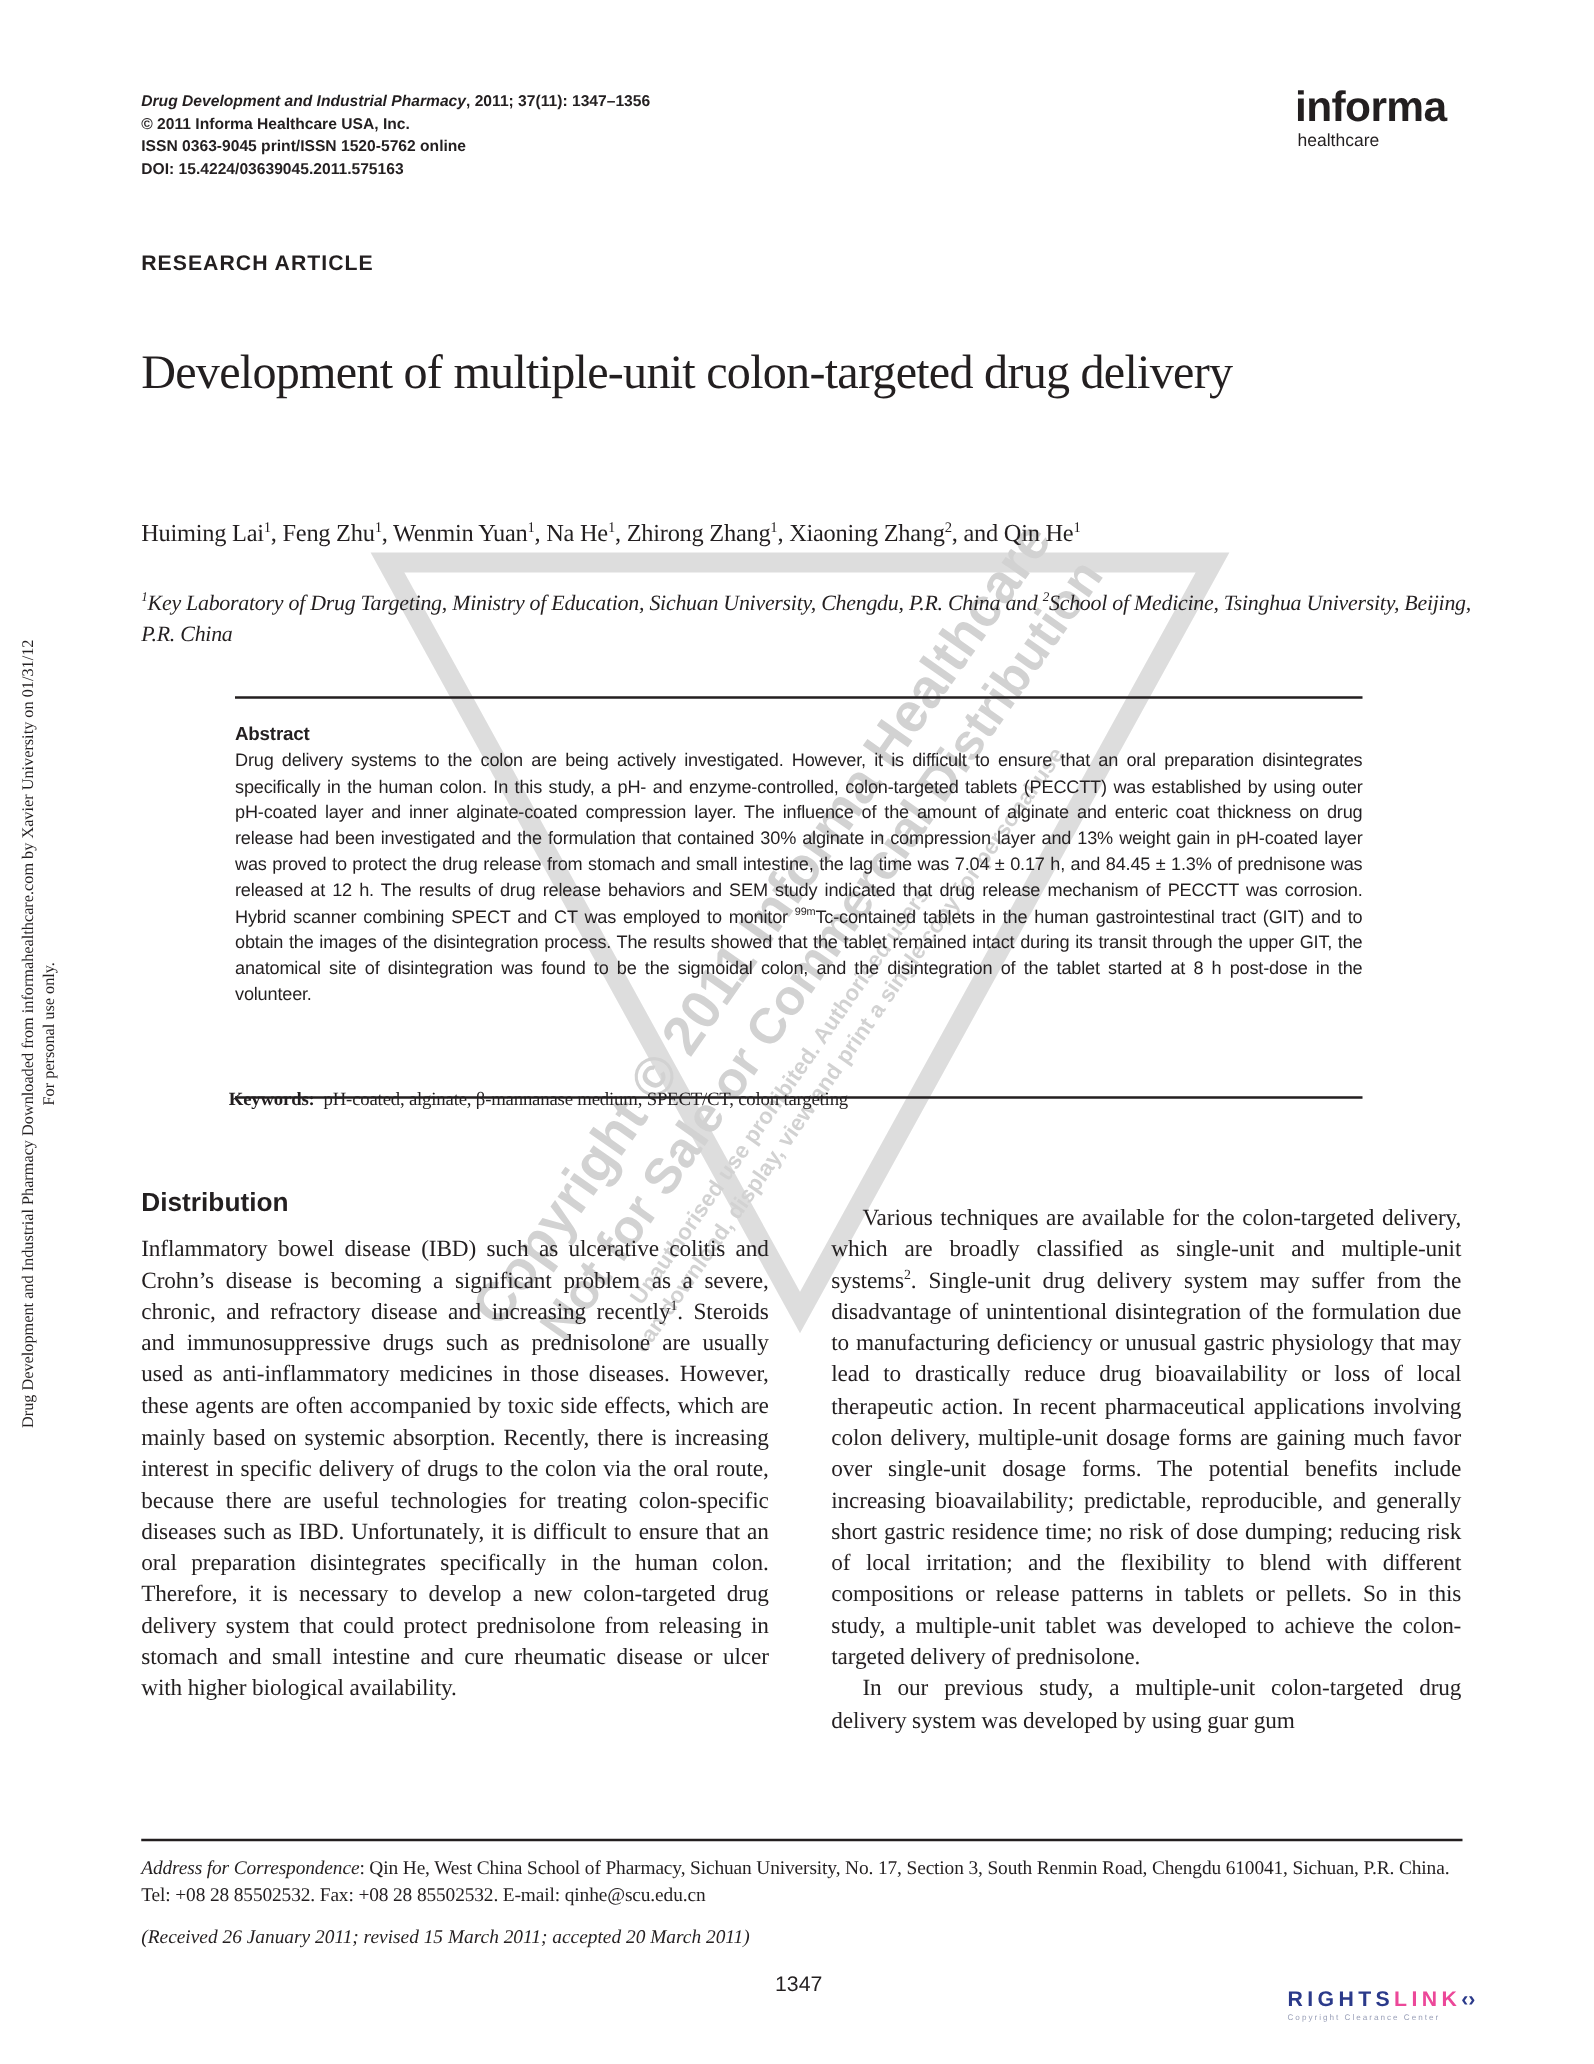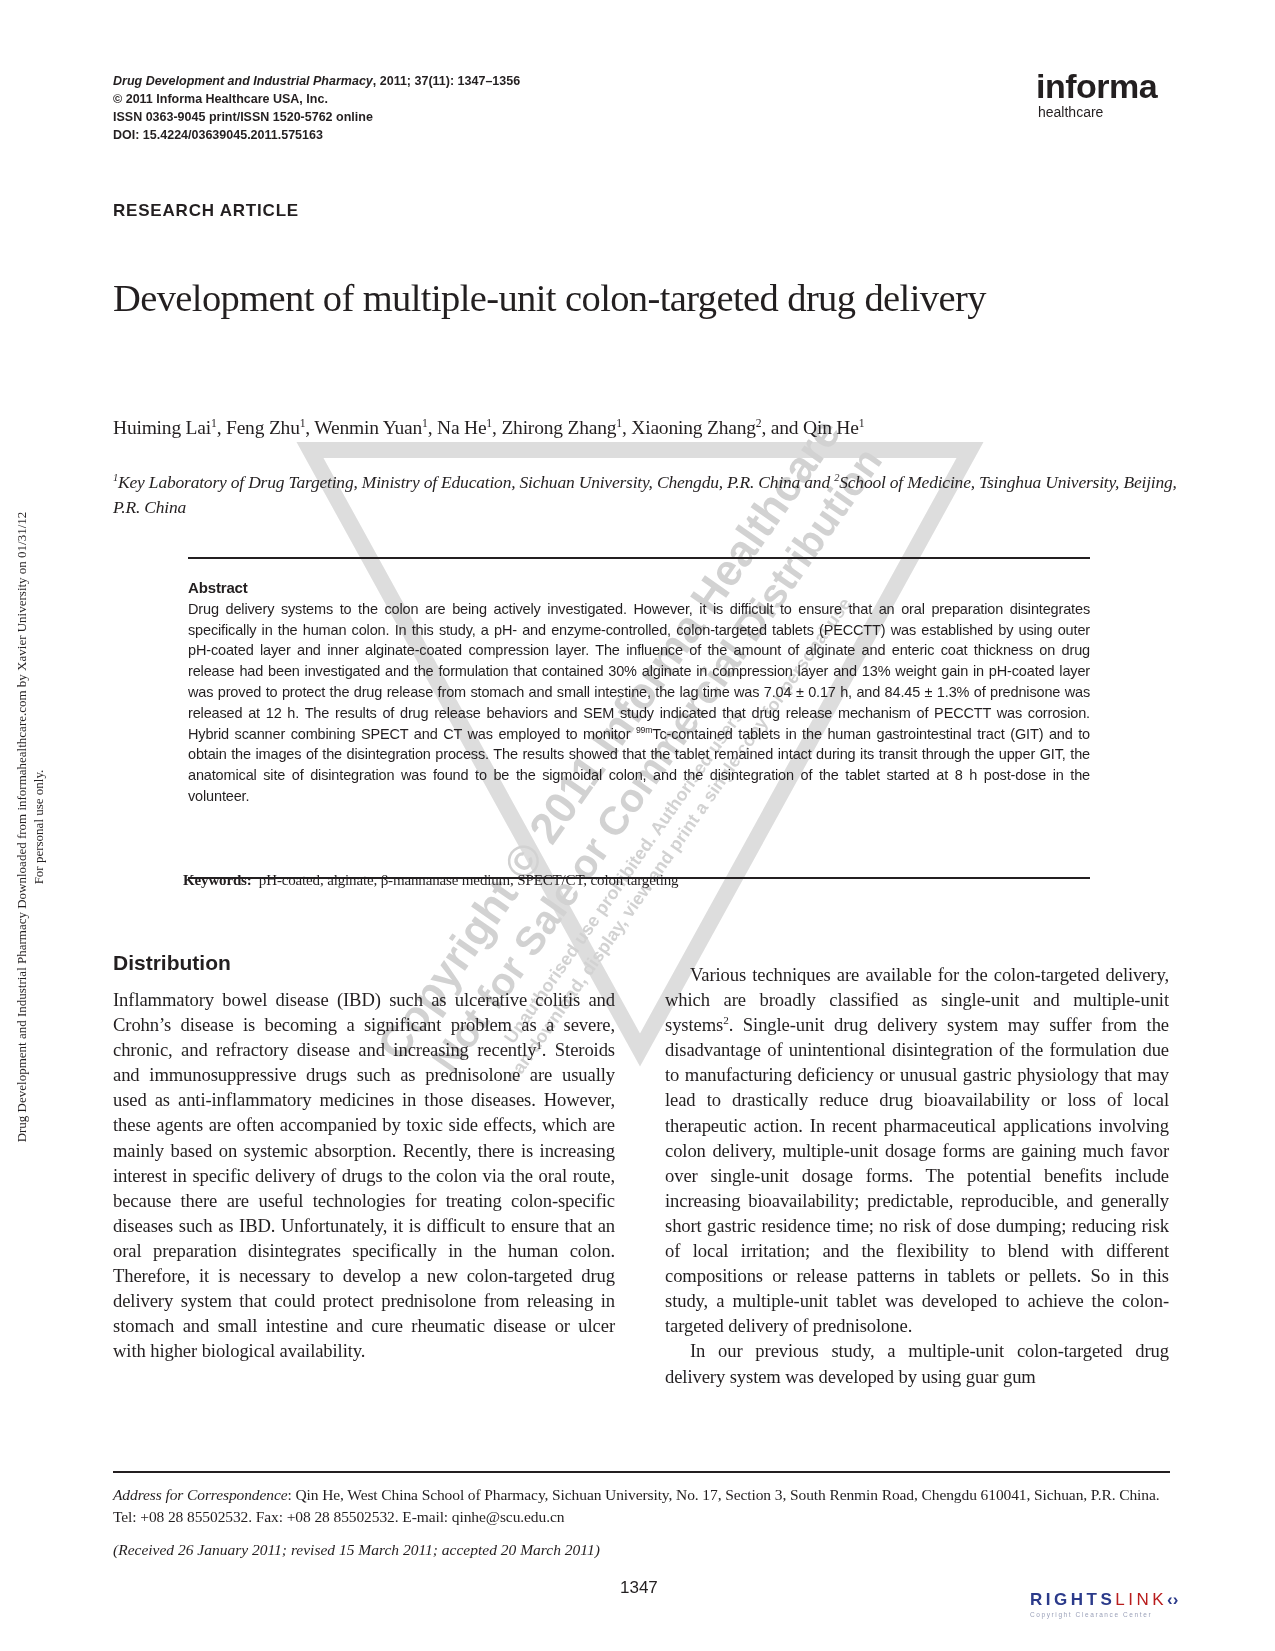--- a/index.html
+++ b/index.html
@@ -45,21 +45,21 @@
   #col-right p { text-indent:25px; }
 
   
   #correspondence { left:113px; top:1484px; width:1070px; font-size:15.5px; line-height:22px; letter-spacing:-0.1px; }
   #correspondence i { font-style:italic; }
   #received { left:113px; top:1541px; font-size:15.5px; font-style:italic; white-space:nowrap; }
   #page-number { left:620px; top:1578px; font-size:17px; font-family:"Liberation Sans", sans-serif; }
 
   #rightslink { left:1030px; top:1590px; width:240px; height:40px; }
   #rightslink .rl { font-family:"Liberation Sans", sans-serif; font-weight:bold; font-size:17px; letter-spacing:3.5px; color:#2b3a8a; white-space:nowrap; }
-  #rightslink .rl .link { color:#b91c1c; font-weight:normal; }
+  #rightslink .rl .link { color:#ec4899; font-weight:bold; }
   #rightslink .ccc { font-family:"Liberation Sans", sans-serif; font-size:6.5px; letter-spacing:1.6px; color:#9aa0b8; margin-top:1px; white-space:nowrap; }
 
   
   #side-note { left:0px; top:420px; width:60px; height:820px; }
   #side-note .inner { position:absolute; left:-380px; top:390px; width:820px; transform:rotate(-90deg); transform-origin:center center; text-align:center; font-family:"Liberation Serif", serif; font-size:13px; line-height:17px; color:#231f20; }
 
   
   #watermark { left:0; top:0; width:1275px; height:1651px; pointer-events:none; }
 </style>
 </head>

